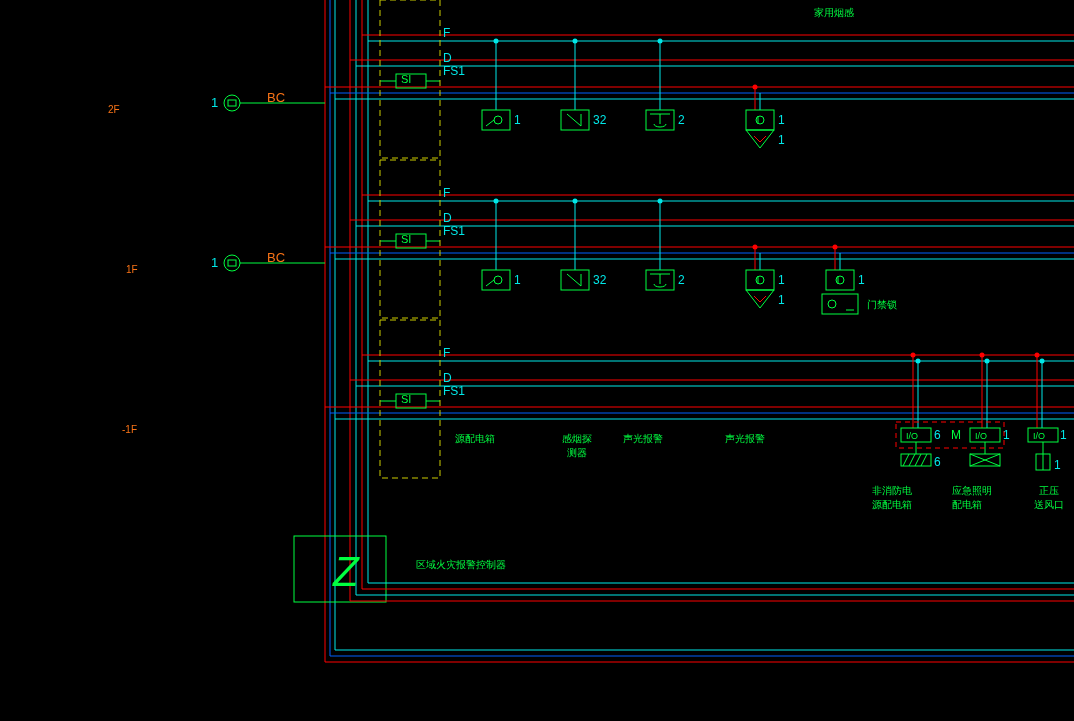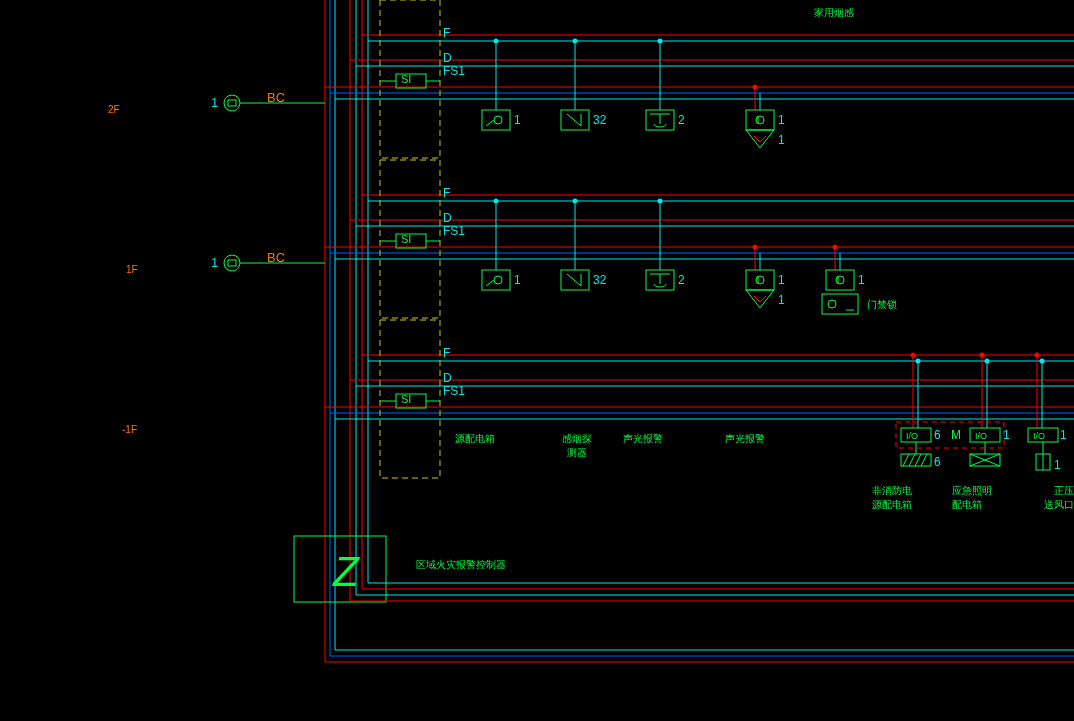--- a/index.html
+++ b/index.html
@@ -244,15 +244,15 @@
 
 <span class="lbl cy" style="left:934px;top:428px;font-size:12px">6</span>
 <span class="lbl cy" style="left:1003px;top:428px;font-size:12px">1</span>
 <span class="lbl cy" style="left:1060px;top:428px;font-size:12px">1</span>
 <span class="lbl" style="left:951px;top:428px;font-size:12px">M</span>
 <span class="lbl cy" style="left:934px;top:455px;font-size:12px">6</span>
 <span class="lbl cy" style="left:1054px;top:458px;font-size:12px">1</span>
 
 <span class="lbl" style="left:872px;top:484px;width:72px;">非消防电<br>源配电箱</span>
 <span class="lbl" style="left:952px;top:484px;width:72px;text-align:left">应急照明<br>配电箱</span>
-<span class="lbl" style="left:1024px;top:484px;width:50px;text-align:right">正压<br>送风口</span>
+<span class="lbl" style="left:1024px;top:484px;width:50px;text-align:center">正压<br>送风口</span>
 
 <span class="lbl" style="left:416px;top:558px">区域火灾报警控制器</span>
 
 </body></html>

